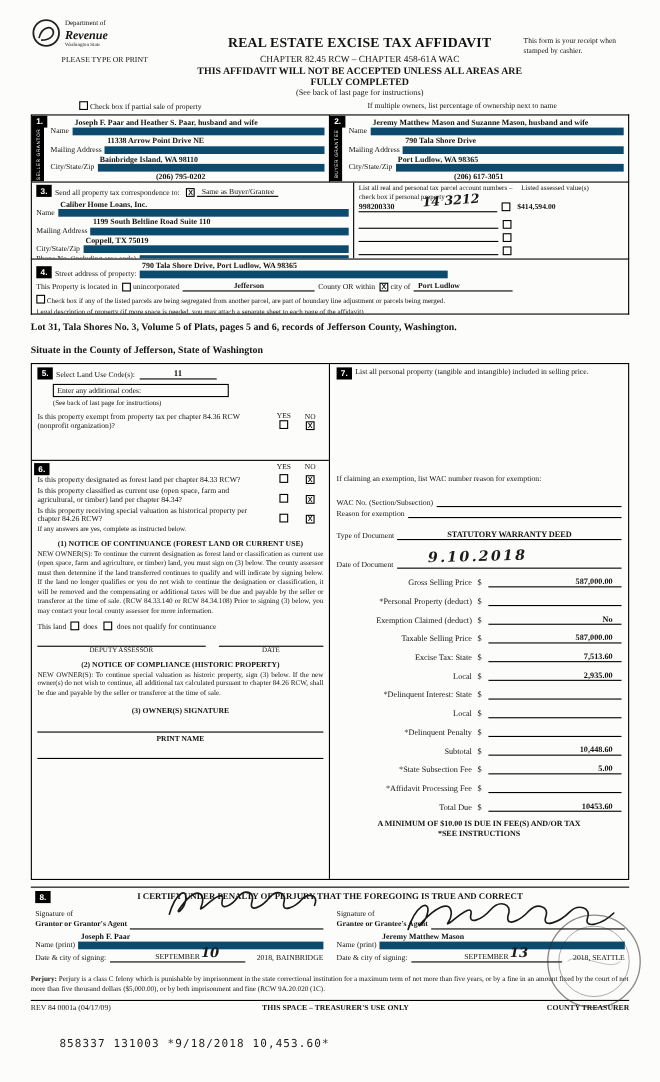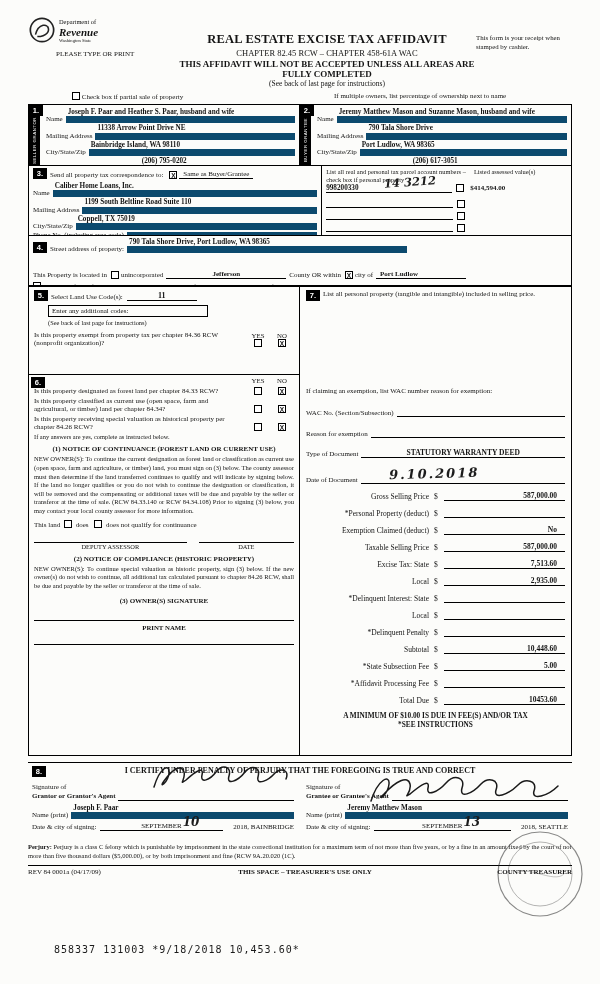--- a/index.html
+++ b/index.html
@@ -173,37 +173,41 @@
         </div>
       </div>
     </div>
 
     <div style="border:1px solid #000;border-top:0;height:50px;padding:2px 4px;font-size:7px;overflow:hidden">
       <div style="display:flex;align-items:flex-end">
         <span class="badge" style="margin-right:3px">4.</span>
         <span class="flabel">Street address of property:</span>
         <span class="fval" style="flex:0 1 280px">790 Tala Shore Drive, Port Ludlow, WA 98365</span>
       </div>
-      <div style="display:flex;align-items:flex-end;margin-top:17px">
+      <div style="display:flex;align-items:flex-end;margin-top:3px">
         <span>This Property is located in</span>
         <span class="cb" style="margin:0 2px 0 4px"><i></i></span>
         <span>unincorporated</span>
         <span class="ul b" style="width:120px;text-align:center;margin:0 3px">Jefferson</span>
         <span>County OR  within</span>
         <span class="cb" style="margin:0 2px 0 4px"><i>X</i></span>
         <span>city of</span>
         <span class="ul b" style="width:90px;padding-left:4px;margin-left:3px">Port Ludlow</span>
       </div>
       <div class="t6" style="margin-top:3px">
         <span class="cb"><i></i></span>
         <span>Check box if any of the listed parcels are being segregated from another parcel, are part of boundary line adjustment or parcels being merged.</span>
       </div>
       <div class="t6" style="margin-top:2px">Legal description of property (if more space is needed, you may attach a separate sheet to each page of the affidavit)</div>
     </div>
 
+    <div style="height:44px;padding-top:6px">
+      <div class="b" style="font-size:9px">Lot 31, Tala Shores No. 3, Volume 5 of Plats, pages 5 and 6, records of Jefferson County, Washington.</div>
+      <div class="b" style="font-size:9px;margin-top:11px">Situate in the County of Jefferson, State of Washington</div>
+    </div>
 
     <div style="display:flex;height:470px;border:1px solid #000;overflow:hidden">
       <div style="width:50%;border-right:1px solid #000;display:flex;flex-direction:column;overflow:hidden">
 
         <div style="height:88px;border-bottom:1px solid #000;padding:3px 5px;font-size:7px;overflow:hidden">
           <div style="display:flex;align-items:flex-end">
             <span class="badge" style="margin-right:3px">5.</span>
             <span>Select Land Use Code(s):</span>
             <span class="ul b" style="width:70px;text-align:center;margin-left:4px;font-size:8px">11</span>
           </div>
@@ -275,21 +279,21 @@
         <div style="display:flex">
           <span class="badge" style="margin-right:3px">7.</span>
           <span style="flex:1">List all personal property (tangible and intangible) included in selling price.</span>
         </div>
         <div style="height:86px"></div>
         <div>If claiming an exemption, list WAC number reason for exemption:</div>
         <div style="display:flex;align-items:flex-end;margin-top:12px">
           <span class="flabel">WAC No. (Section/Subsection)</span>
           <span class="ul" style="flex:1;height:10px"></span>
         </div>
-        <div style="display:flex;align-items:flex-end;margin-top:11px">
+        <div style="display:flex;align-items:flex-end;">
           <span class="flabel">Reason for exemption</span>
           <span class="ul" style="flex:1;height:10px"></span>
         </div>
         <div style="display:flex;align-items:flex-end;margin-top:10px">
           <span class="flabel">Type of Document</span>
           <span class="ul b" style="flex:1;text-align:center;font-size:7.5px">STATUTORY WARRANTY DEED</span>
         </div>
         <div style="display:flex;align-items:flex-end;margin-top:6px;height:20px">
           <span class="flabel">Date of Document</span>
           <span class="ul" style="flex:1;position:relative;height:16px">

